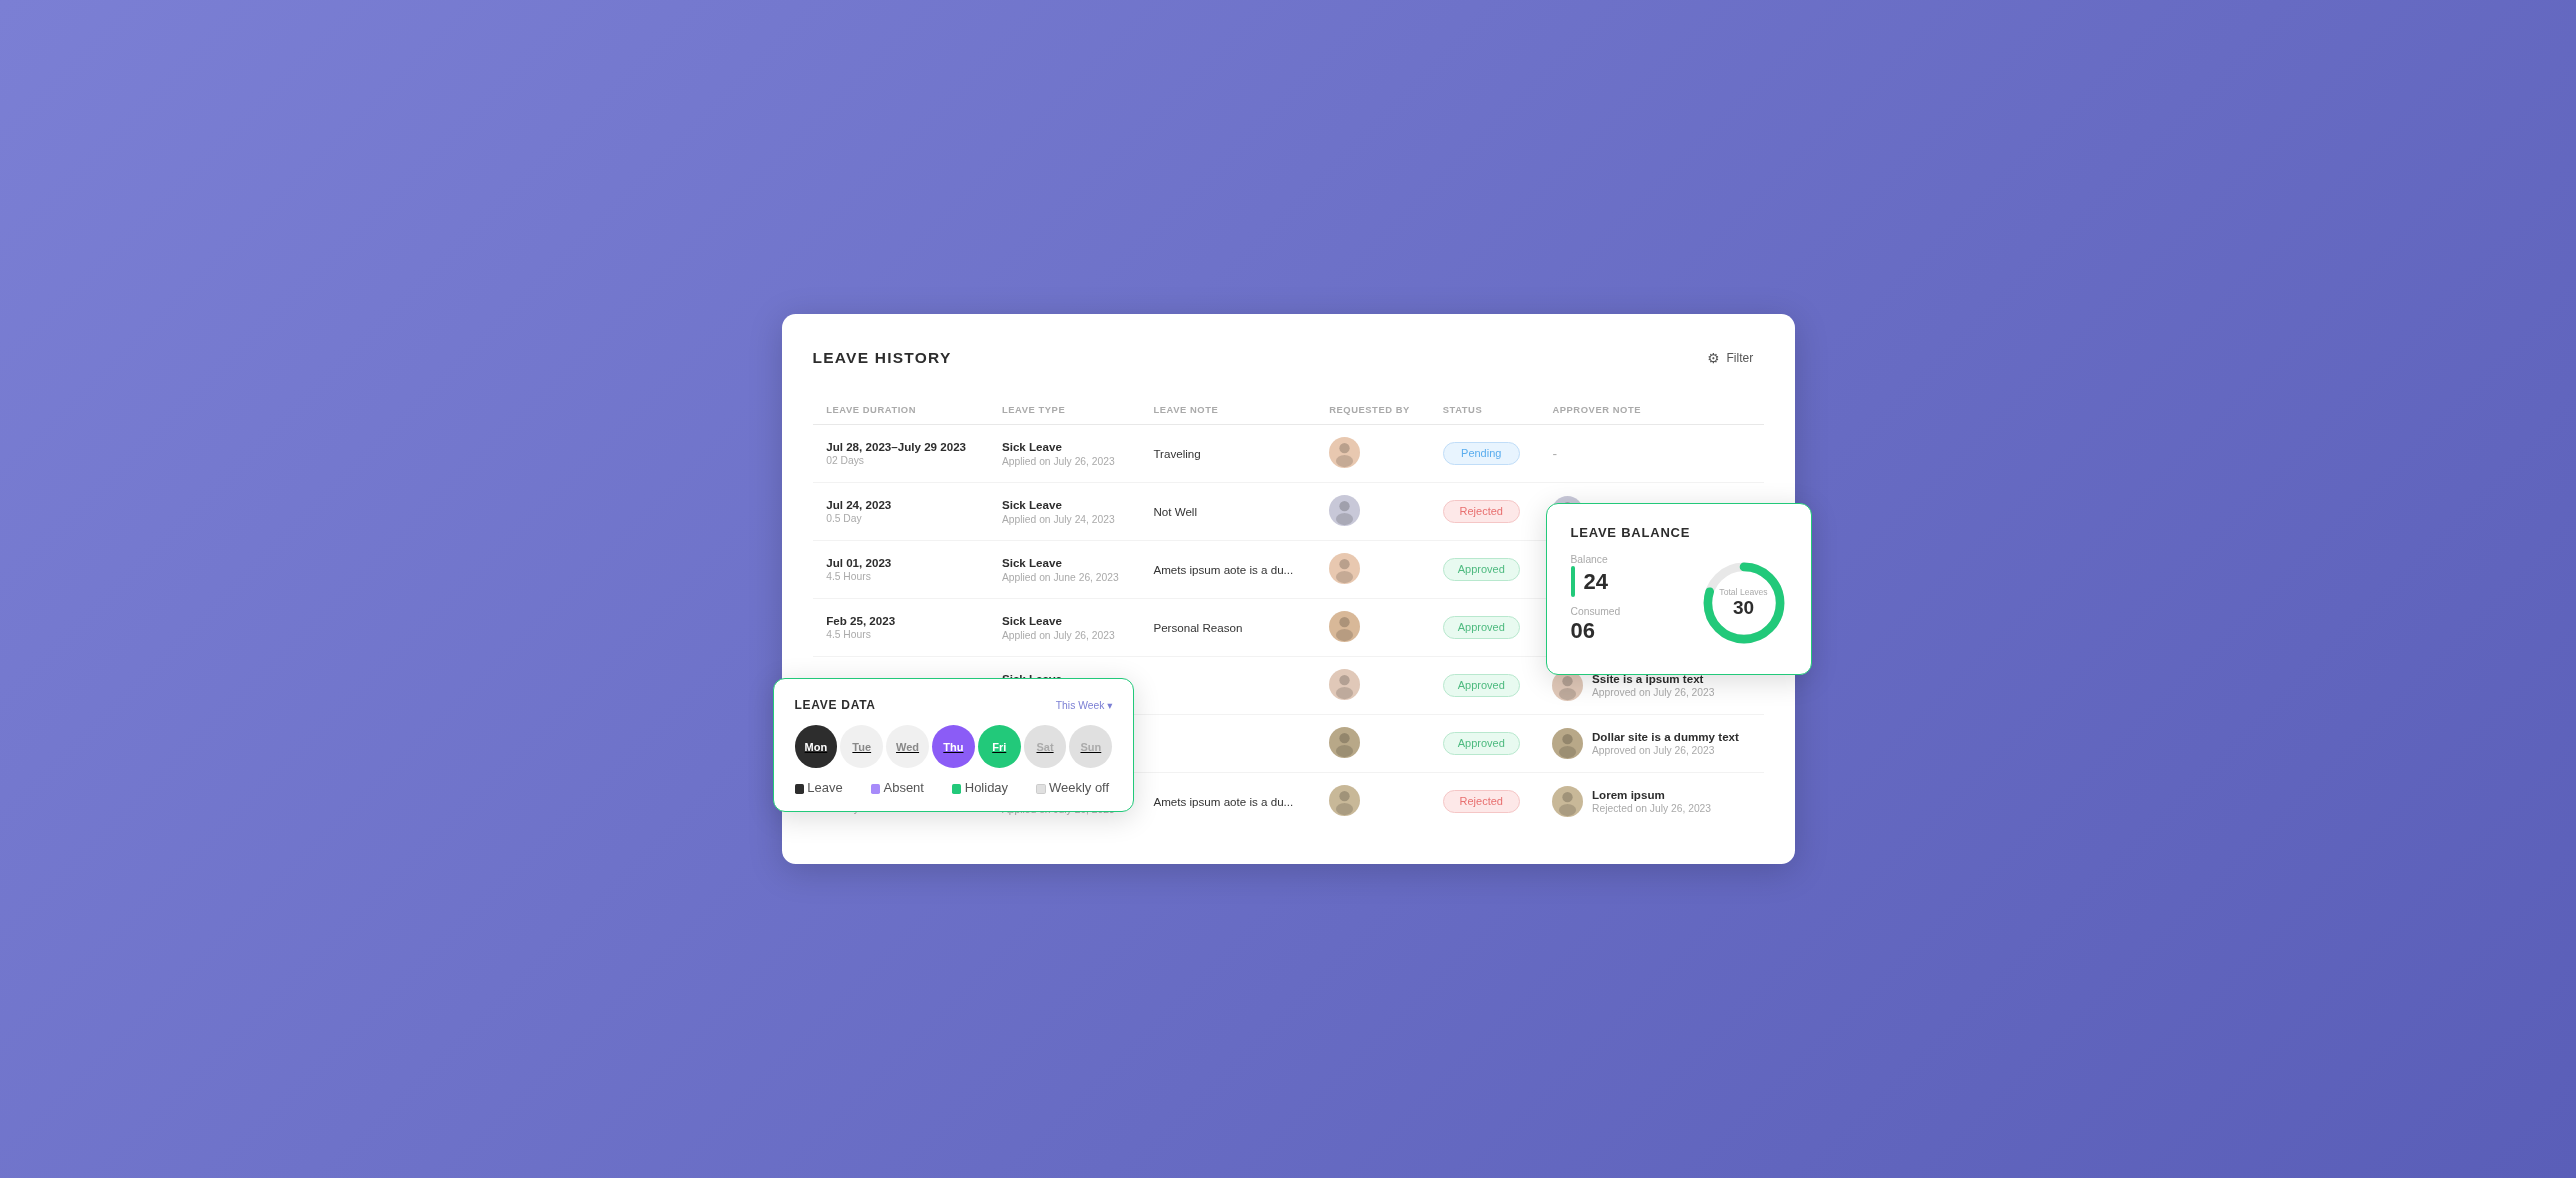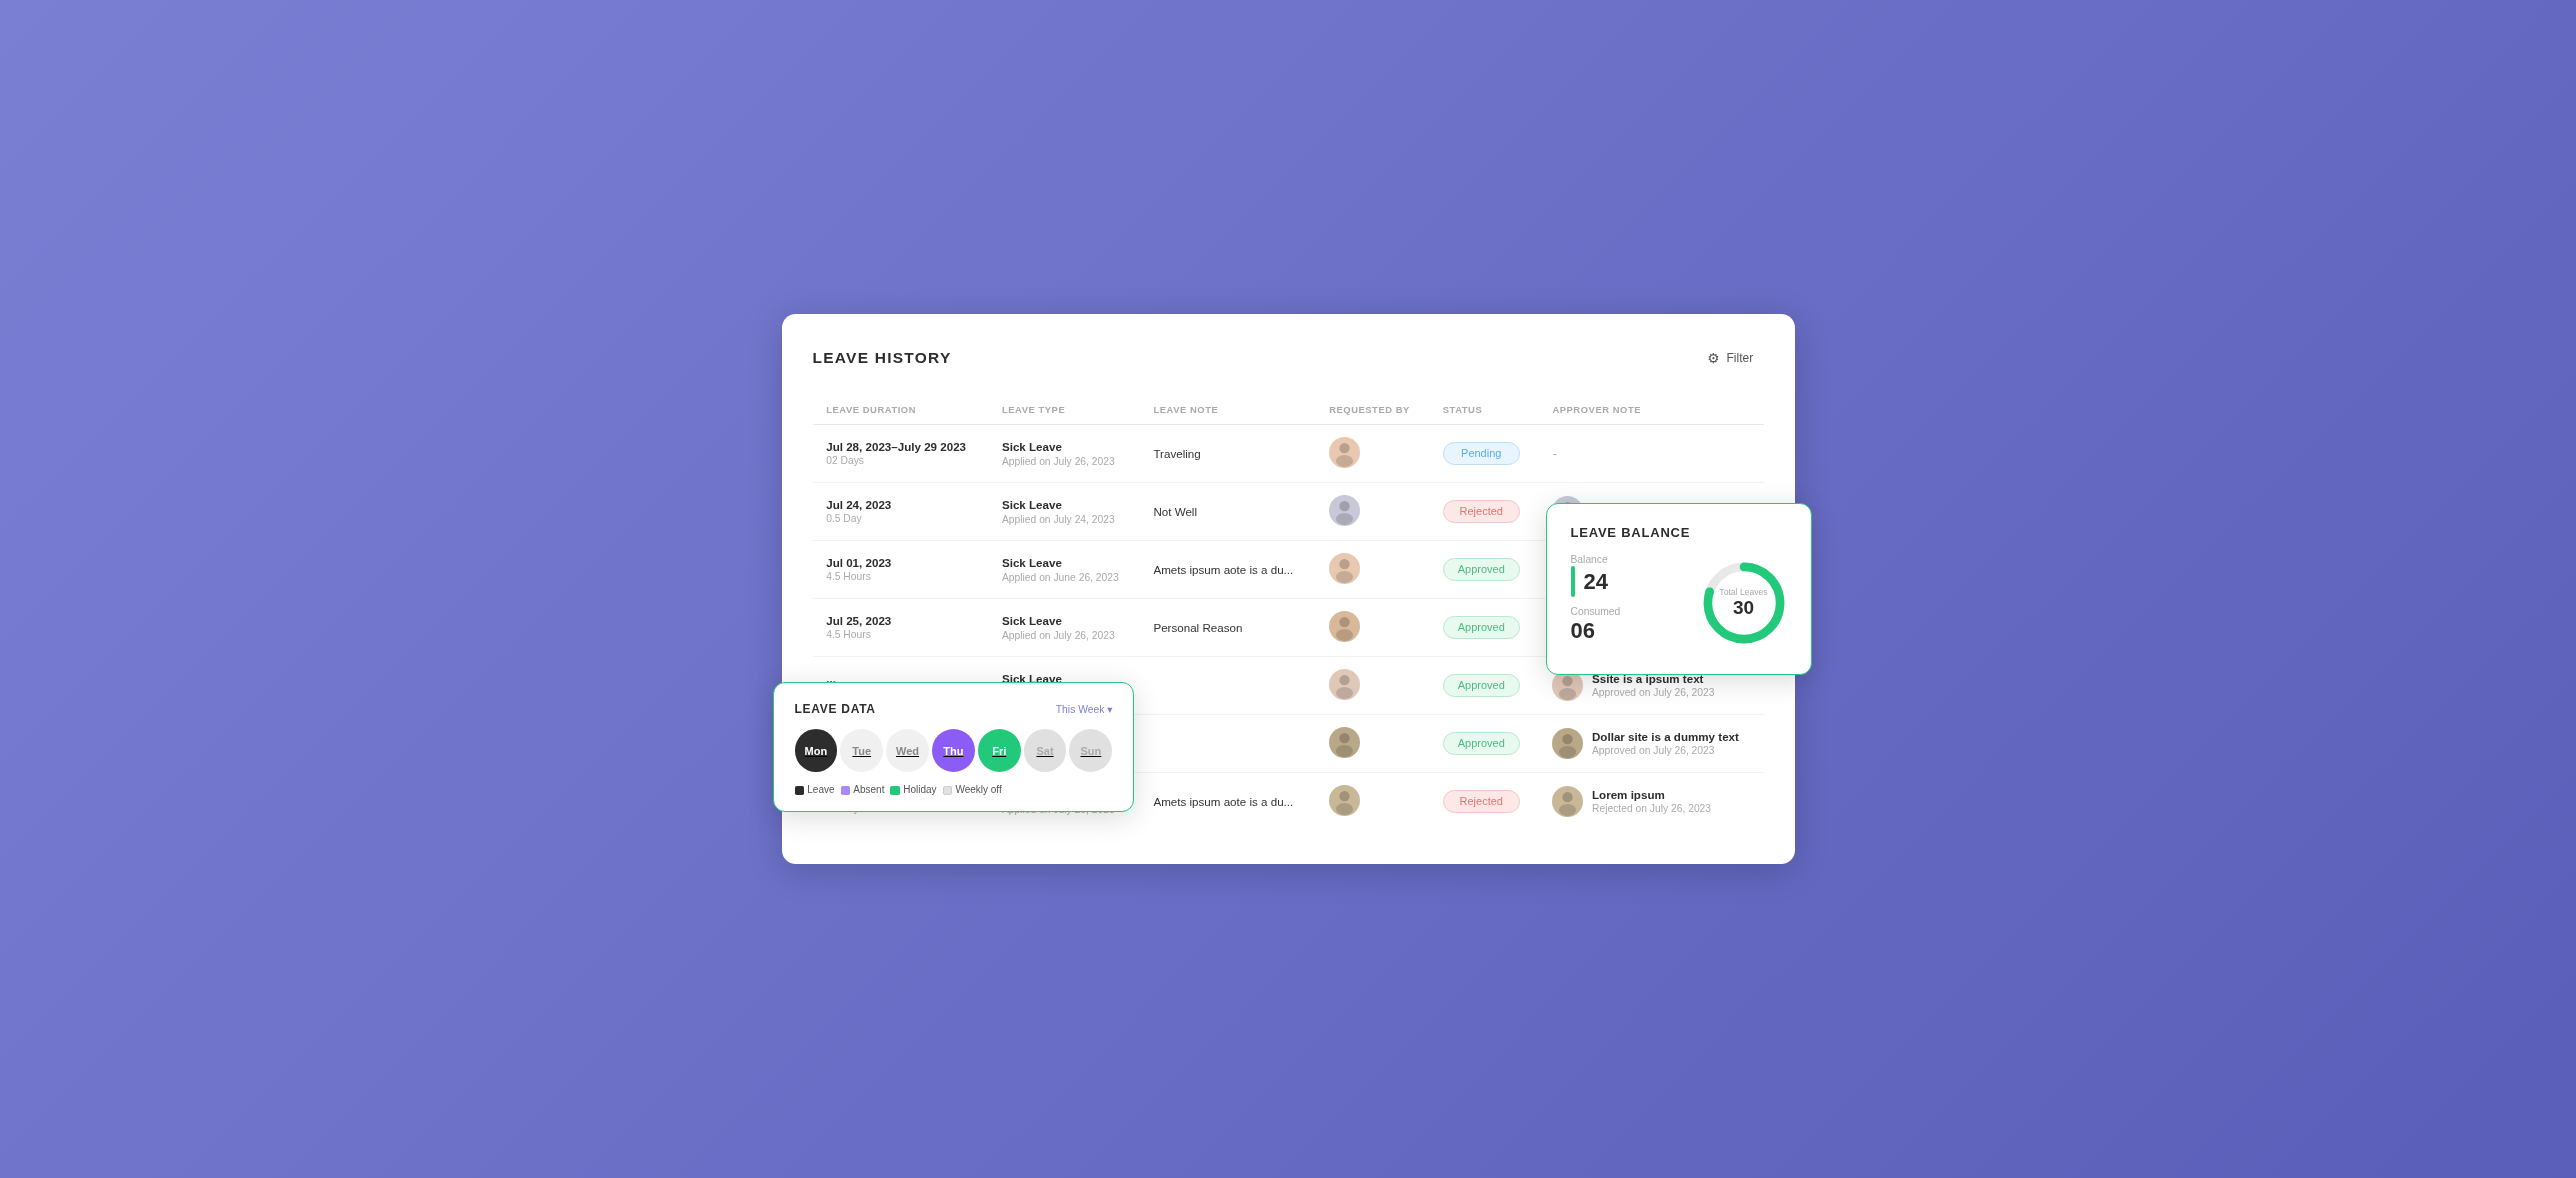--- a/index.html
+++ b/index.html
@@ -350,22 +350,22 @@
       color: #fff;
     }
 
     .day-circle.weekend {
       background: #e0e0e0;
       color: #aaa;
     }
 
     .ld-legend {
       display: flex;
-      gap: 6px;
-      font-size: 10px;
+      gap: 28px;
+      font-size: 13px;
       color: #555;
       align-items: center;
     }
 
     .legend-dot {
       display: inline-block;
       width: 9.4px;
       height: 9.4px;
       border-radius: 1.7px;
       margin-right: 3.4px;
@@ -491,21 +491,21 @@
     </div>
           <div>
             <div class="approver-note-main">Ame...</div>
             <div class="approver-note-sub">Appr...</div>
           </div>
         </div>
       </td>
     </tr>
         <tr>
       <td>
-        <div class="date-main">Jul 25, 2023</div>
+        <div class="date-main">Feb 25, 2023</div>
         <div class="date-sub">4.5 Hours</div>
       </td>
       <td>
         <div class="type-main">Sick Leave</div>
         <div class="type-sub">Applied on  July 26, 2023</div>
       </td>
       <td>Personal Reason</td>
       <td><div class="avatar" style="background:#d8b898;">
       <svg viewBox="0 0 36 36" xmlns="http://www.w3.org/2000/svg">
         <circle cx="18" cy="13" r="6" fill="rgba(0,0,0,0.2)"></circle>

